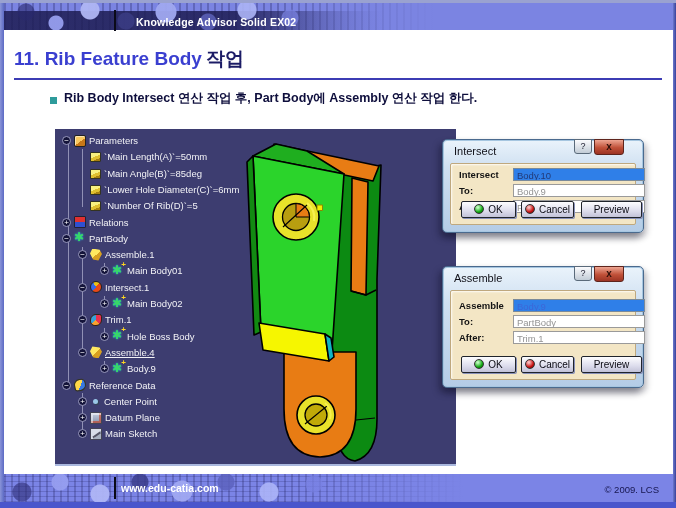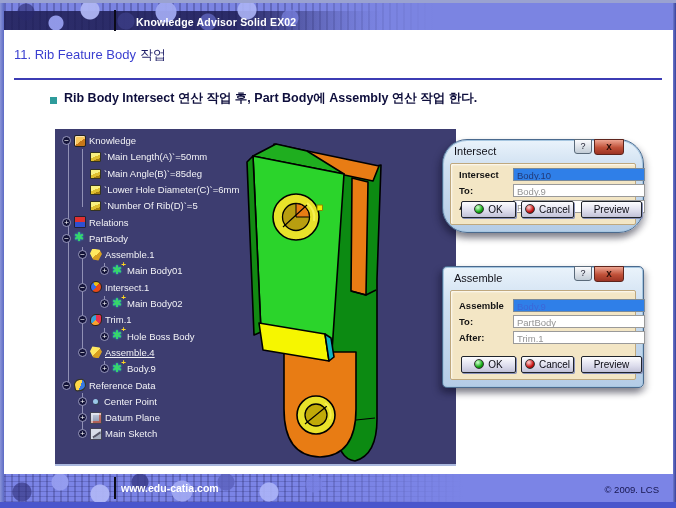--- a/index.html
+++ b/index.html
@@ -23,21 +23,21 @@
       radial-gradient(circle 9px at 122px 18px,rgba(58,60,132,.85) 8px,transparent 9px),
       radial-gradient(circle 11px at 162px 9px,rgba(160,168,240,.95) 10px,transparent 11px),
       radial-gradient(circle 9px at 204px 19px,rgba(92,98,186,.85) 8px,transparent 9px),
       radial-gradient(circle 10px at 243px 7px,rgba(172,180,246,.9) 9px,transparent 10px),
       radial-gradient(circle 9px at 286px 15px,rgba(120,128,222,.75) 8px,transparent 9px),
       repeating-linear-gradient(90deg,rgba(28,28,84,.28) 0 2px,transparent 2px 7px);}
   .hline{position:absolute;left:110px;top:7px;width:2px;height:21px;background:#0a0a18;}
   .htext{position:absolute;left:117px;top:13px;font-size:10.5px;font-weight:bold;color:#ffffff;letter-spacing:.2px;padding-left:15px;}
 
   
-  .ptitle{position:absolute;left:14px;top:46px;font-size:13px;font-weight:normal;color:#3a3fd0;}
+  .ptitle{position:absolute;left:14px;top:46px;font-size:19px;font-weight:bold;color:#3a3fd0;}
   .ptitle .kor{color:#1c1c66;margin-left:4px;}
   .trule{position:absolute;left:14px;width:648px;top:78px;height:2px;background:#3c3cb4;}
   .bullet-sq{position:absolute;left:50px;top:97px;width:7px;height:7px;background:#2e9b9b;}
   .bullet-tx{position:absolute;left:64px;top:90px;font-size:12.5px;font-weight:bold;color:#0e0e3c;}
 
   
   .viewport{position:absolute;left:55px;top:129px;width:401px;height:335px;background:#3d3d70;}
   .viewport::after{content:"";position:absolute;left:0;right:0;bottom:-2px;height:2px;background:#aab8de;}
   .vsvg{position:absolute;inset:0;}
 
@@ -191,21 +191,21 @@
     <div class="tline" style="left:27px;top:264px;height:44px;"></div>
     <div class="tline" style="left:49px;top:134px;height:10px;"></div>
     <div class="tline" style="left:49px;top:167px;height:10px;"></div>
     <div class="tline" style="left:49px;top:199px;height:10px;"></div>
     <div class="tline" style="left:49px;top:232px;height:10px;"></div>
 
     <div>
         <div class="trow lv1" style="top: 4px;">
     <span class="thandle">−</span>
     <span class="ticon icon-parameters"></span>
-    <span class="tlabel">Knowledge</span>
+    <span class="tlabel">Parameters</span>
   </div>
         <div class="trow lv2" style="top: 20.3px;">
     <span class="thandle" style="visibility: hidden;"></span>
     <span class="ticon icon-formula"></span>
     <span class="tlabel">`Main Length(A)`=50mm</span>
   </div>
         <div class="trow lv2" style="top: 36.6px;">
     <span class="thandle" style="visibility: hidden;"></span>
     <span class="ticon icon-formula"></span>
     <span class="tlabel">`Main Angle(B)`=85deg</span>
@@ -286,21 +286,21 @@
     <span class="tlabel">Datum Plane</span>
   </div>
         <div class="trow lv2" style="top: 297.4px;">
     <span class="thandle">+</span>
     <span class="ticon icon-mainsketch"></span>
     <span class="tlabel">Main Sketch</span>
   </div>
       </div>
   </div>
 
-  <div class="cdlg" style="top:139px;height:94px;border-radius:25px;">
+  <div class="cdlg" style="top:139px;height:94px;">
     <div class="tbar">
       <span class="ttl">Intersect</span>
       <span class="qbtn">?</span>
       <span class="xbtn">x</span>
     </div>
     <div class="panel">
       <div class="frow" style="top:4px;">
         <span class="flbl">Intersect</span>
         <span class="finput sel">Body.10</span>
       </div>

